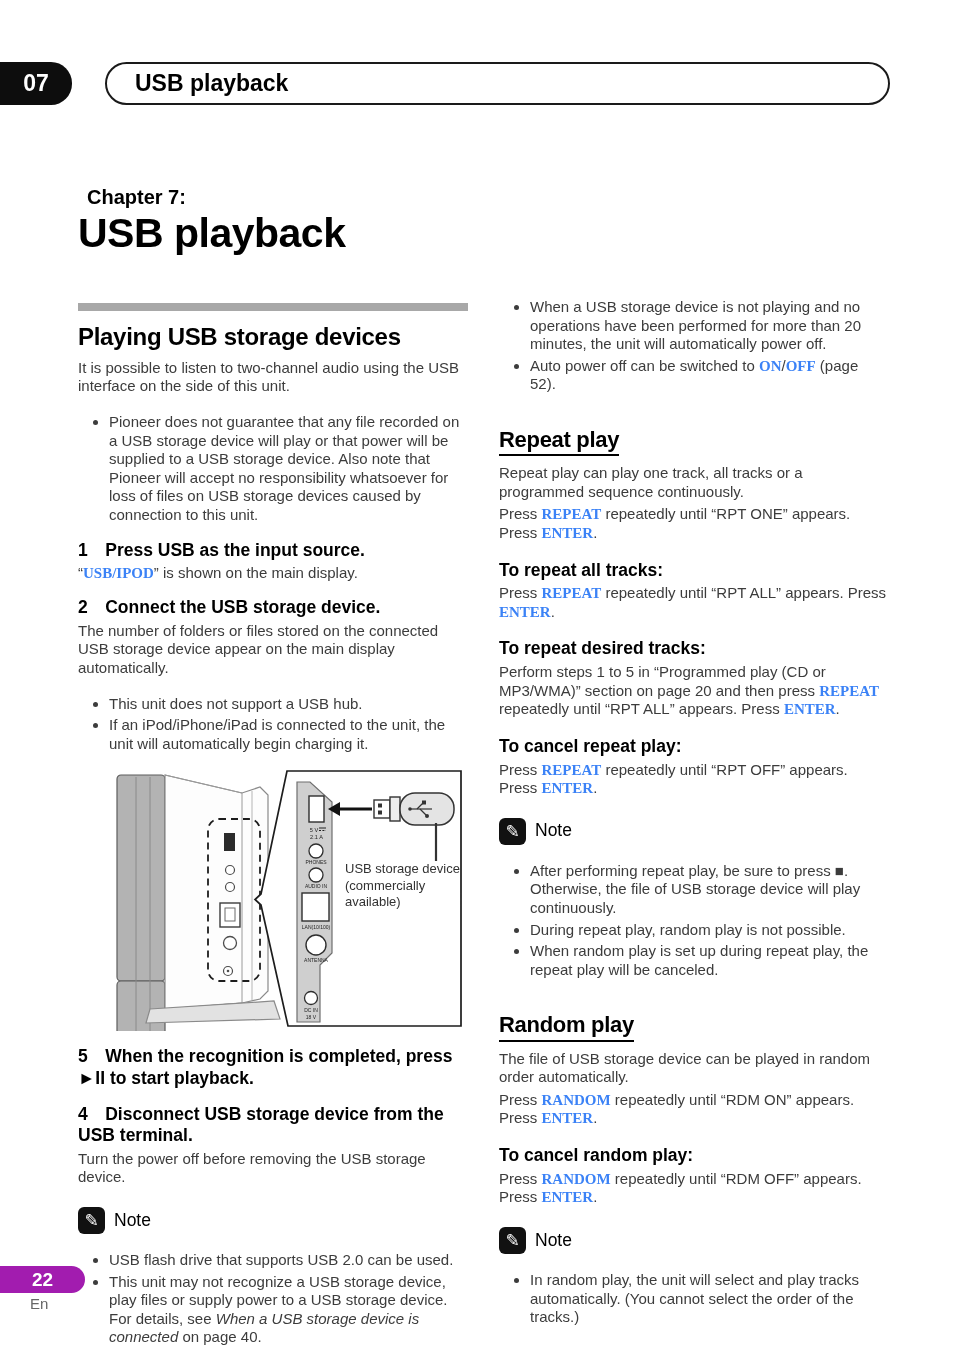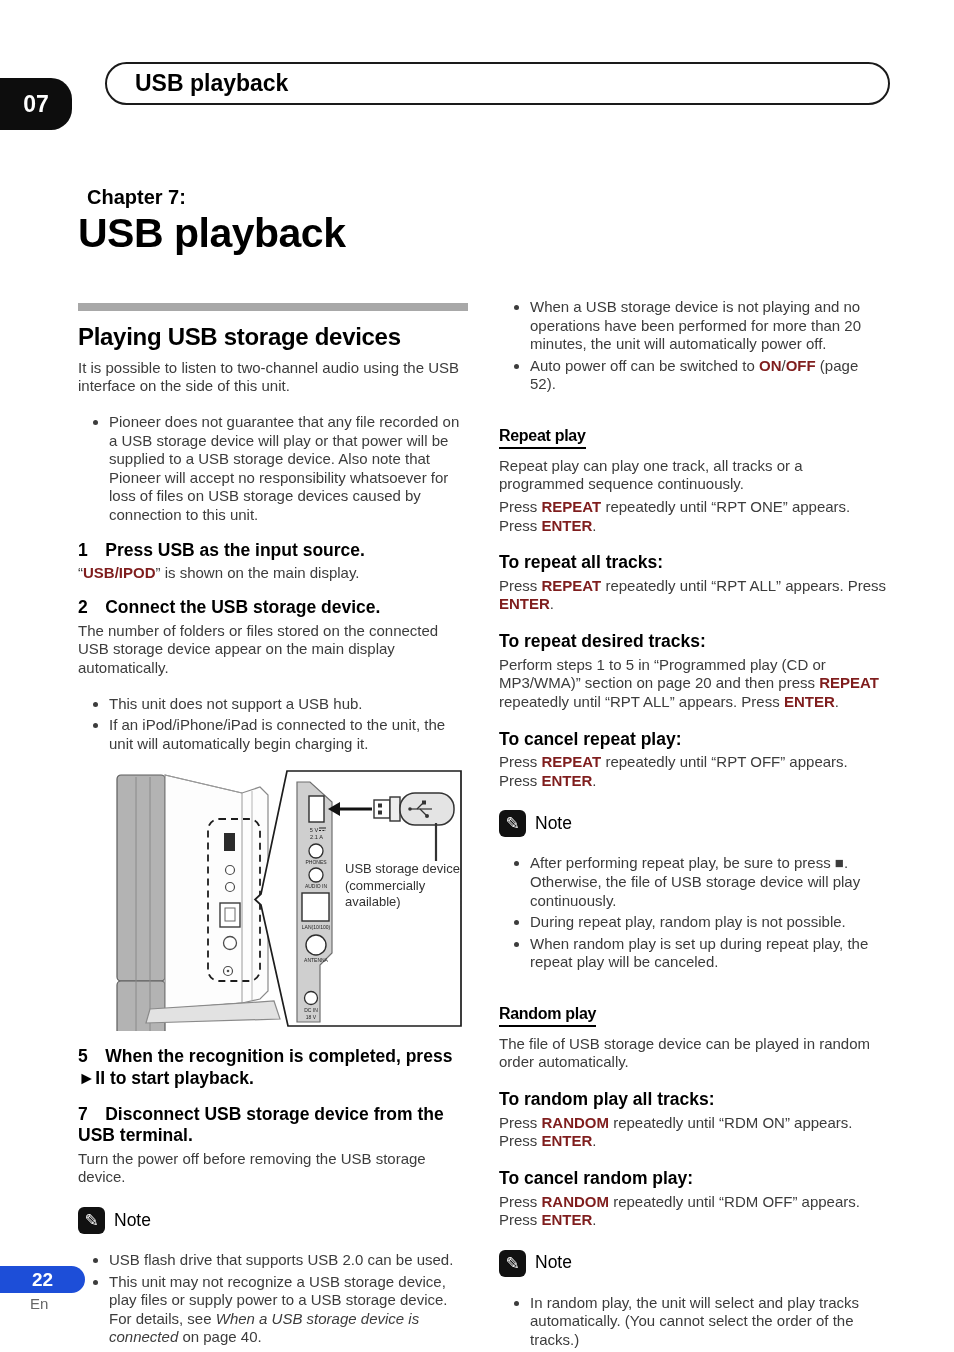--- a/index.html
+++ b/index.html
@@ -4,71 +4,71 @@
 <style>
   * { margin:0; padding:0; box-sizing:border-box; }
   html,body { background:#e8e8e8; }
   body { font-family:"Liberation Sans","DejaVu Sans",sans-serif; }
   .page {
     position:relative; width:954px; height:1352px; background:#fff;
     margin:0 auto; overflow:hidden; color:#3c3c3c;
   }
   
   .chapter-tab {
-    position:absolute; left:0; top:78px; width:72px; height:52px;
+    position:absolute; left:0; top:62px; width:72px; height:43px;
     background:#0d0d0d; border-radius:0 21px 21px 0;
     color:#fff; font-weight:bold; font-size:23px;
     display:flex; align-items:center; justify-content:center;
   }
   .header-pill {
     position:absolute; left:105px; top:62px; width:785px; height:43px;
     border:2px solid #1a1a1a; border-radius:22px;
     display:flex; align-items:center; padding-left:28px;
     font-weight:bold; font-size:23px; color:#000;
   }
   
   .chapter-label { position:absolute; left:87px; top:186px; font-size:20px; font-weight:bold; color:#000; }
   .chapter-title { position:absolute; left:78px; top:210px; font-size:41px; font-weight:bold; color:#000; letter-spacing:-0.5px; }
   
   .columns { position:absolute; left:78px; top:303px; width:810px; display:flex; gap:31px; }
   .col { width:390px; font-size:15px; line-height:1.24; }
   .col-right { margin-top:-5px; }
   .graybar { height:8px; background:#a8a8a8; margin-bottom:11px; }
   h2.section { font-size:24px; font-weight:bold; color:#000; margin:0 0 7px 0; letter-spacing:-0.3px; }
   h2.underlined {
-    font-size:16px; font-weight:bold; color:#000; display:inline-block;
+    font-size:22px; font-weight:bold; color:#000; display:inline-block;
     border-bottom:2px solid #000; padding-bottom:1px; margin:24px 0 8px 0; letter-spacing:-0.3px;
   }
   h3.step { font-size:17.5px; font-weight:bold; color:#000; margin:15px 0 3px 0; line-height:1.22; }
   h4.sub { font-size:17.5px; font-weight:bold; color:#000; margin:17px 0 3px 0; }
   p { margin:0 0 4px 0; }
   ul { margin:17px 0 8px 0; padding-left:31px; }
   li { margin-bottom:3px; }
-  .b { font-weight:bold; color:#7f1d1d; }
+  .b { font-weight:bold; color:#3b82f6;font-family:Liberation Serif, serif; }
   .i { font-style:italic; }
   
   .note-head { display:flex; align-items:center; gap:9px; margin:20px 0 6px 0; }
   .note-icon {
     width:27px; height:27px; background:#111; border-radius:6px;
     color:#fff; font-size:17px; display:flex; align-items:center; justify-content:center;
   }
   .note-label { font-size:17.5px; font-weight:normal; color:#000; }
   
   .diagram { position:relative; width:376px; height:262px; margin:16px 0 4px 14px; }
   .diagram svg { position:absolute; left:0; top:0; }
   .diagram-callout {
     position:absolute; left:253px; top:92px; width:118px;
     font-size:13px; line-height:1.25; color:#333;
   }
   .svg-label { font-size:5.6px; fill:#222; }
   .svg-label-sm { font-size:5px; fill:#222; }
   
   .footer-tab {
     position:absolute; left:0; top:1266px; width:85px; height:27px;
-    background:#1d4ed8; border-radius:0 14px 14px 0;
+    background:#a21caf; border-radius:0 14px 14px 0;
     color:#fff; font-weight:bold; font-size:19px;
     display:flex; align-items:center; justify-content:center;
   }
   .footer-lang { position:absolute; left:30px; top:1295px; font-size:15px; color:#666; }
 </style>
 </head>
 <body>
 
 <div class="page">
 
@@ -169,21 +169,21 @@
           <line x1="328" y1="40" x2="334" y2="46" stroke="#333" stroke-width="1.2"></line>
           <circle cx="335" cy="47" r="2" fill="#333"></circle>
 
           <line x1="344" y1="54" x2="344" y2="92" stroke="#333" stroke-width="2.2"></line>
         </svg>
         <div class="diagram-callout">USB storage device (commercially available)</div>
       </div>
 
       <h3 class="step">5 When the recognition is completed, press ►II to start playback.</h3>
 
-      <h3 class="step">7 Disconnect USB storage device from the USB terminal.</h3>
+      <h3 class="step">4 Disconnect USB storage device from the USB terminal.</h3>
       <p><span>Turn the power off before removing the USB storage device.</span></p>
 
       <div class="note-head">
         <span class="note-icon">✎</span>
         <span class="note-label">Note</span>
       </div>
       <ul>
         <li><span>USB flash drive that supports USB 2.0 can be used.</span></li>
         <li><span>This unit may not recognize a USB storage device, play files or supply power to a USB storage device. For details, see </span><span class="i">When a USB storage device is connected</span><span> on page 40.</span></li>
       </ul>
@@ -215,21 +215,20 @@
       </div>
       <ul>
         <li><span>After performing repeat play, be sure to press ■. Otherwise, the file of USB storage device will play continuously.</span></li>
         <li><span>During repeat play, random play is not possible.</span></li>
         <li><span>When random play is set up during repeat play, the repeat play will be canceled.</span></li>
       </ul>
 
       <h2 class="underlined">Random play</h2>
       <p>The file of USB storage device can be played in random order automatically.</p>
 
-      <h4 class="sub">To random play all tracks:</h4>
       <p><span>Press </span><span class="b">RANDOM</span><span> repeatedly until “RDM ON” appears. Press </span><span class="b">ENTER</span><span>.</span></p>
 
       <h4 class="sub">To cancel random play:</h4>
       <p><span>Press </span><span class="b">RANDOM</span><span> repeatedly until “RDM OFF” appears. Press </span><span class="b">ENTER</span><span>.</span></p>
 
       <div class="note-head">
         <span class="note-icon">✎</span>
         <span class="note-label">Note</span>
       </div>
       <ul>

